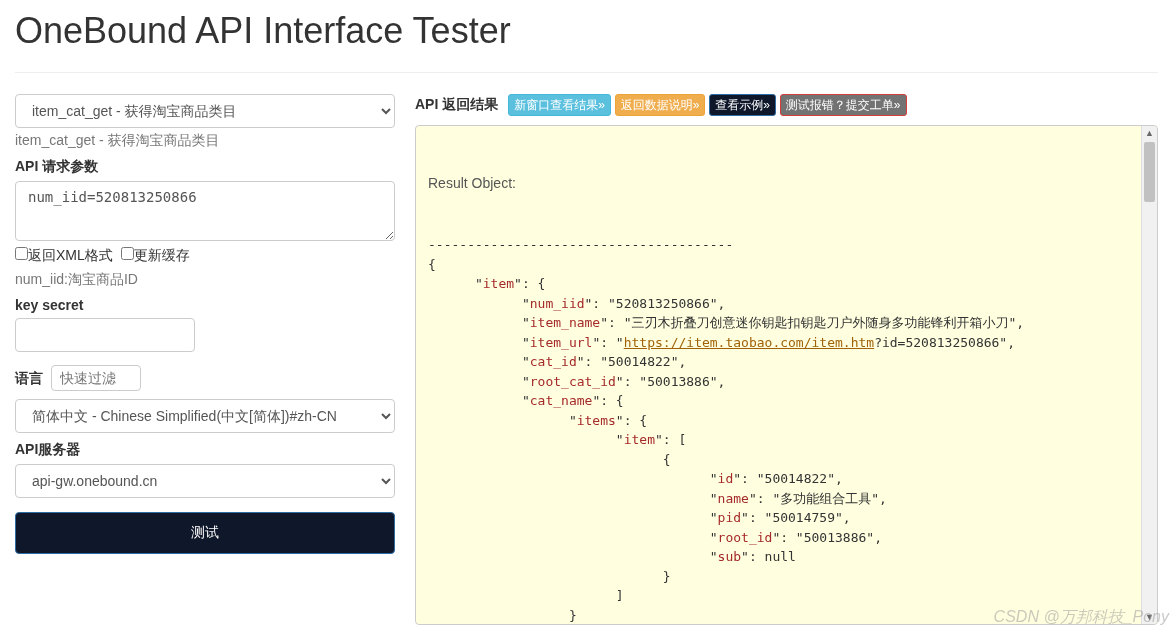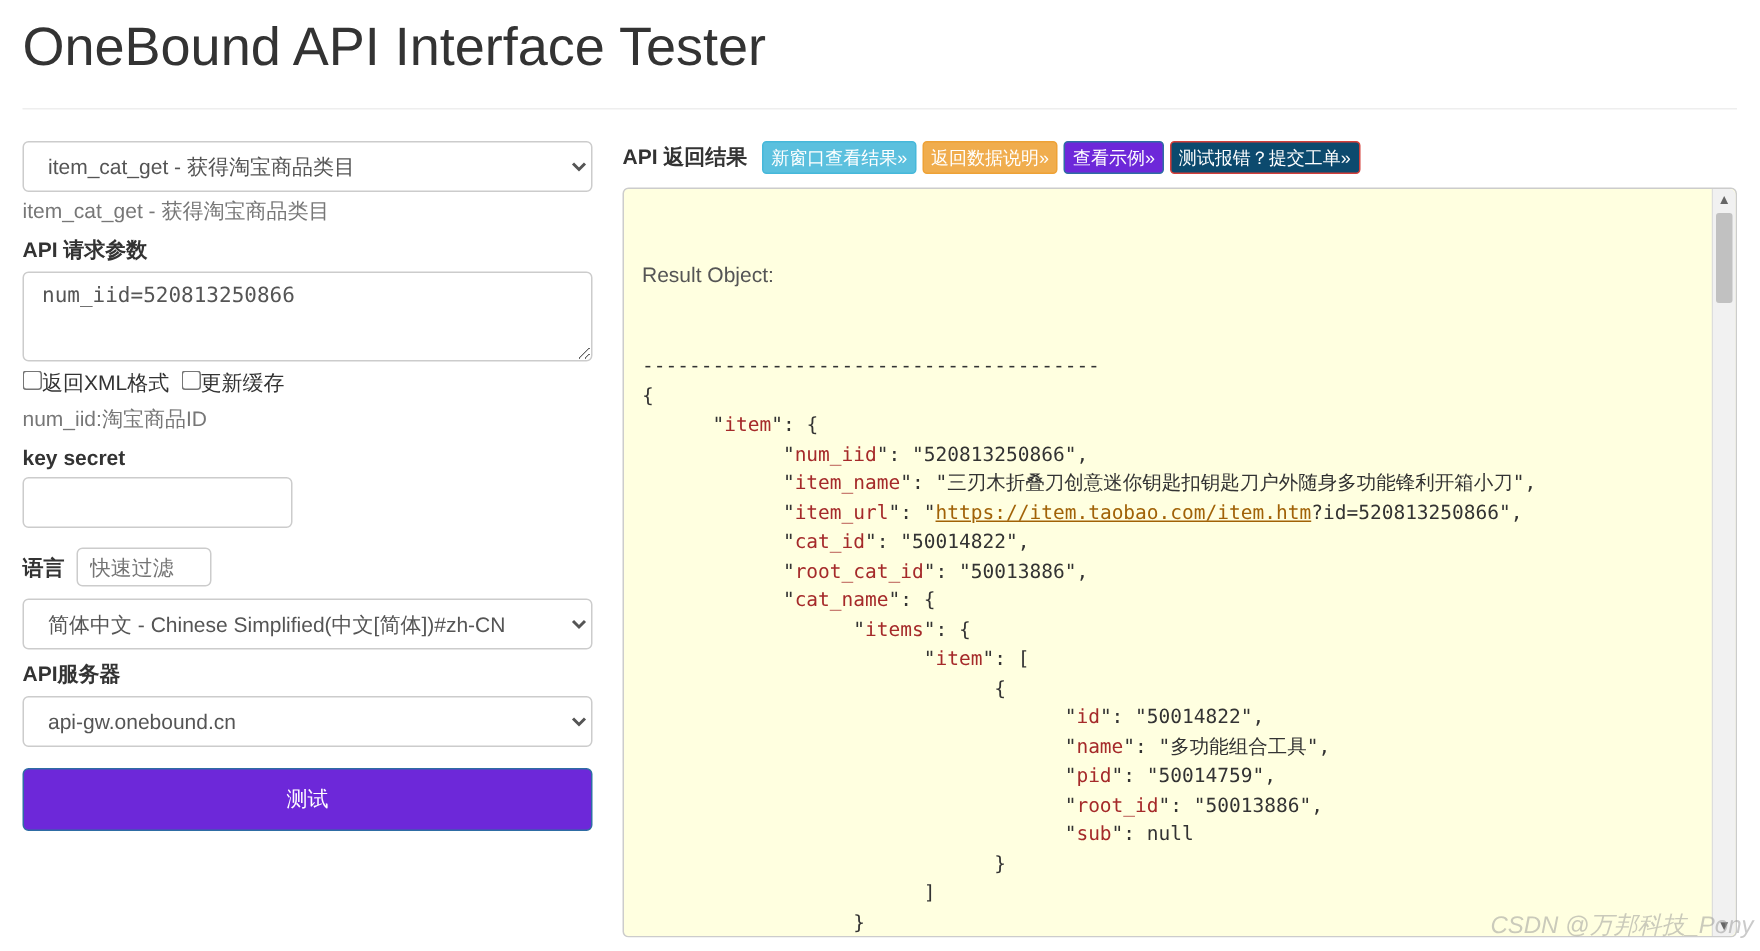--- a/index.html
+++ b/index.html
@@ -15,24 +15,24 @@
 select.form-control { height: 34px; }
 textarea.form-control { resize: vertical; min-height: 60px; }
 .help-text { color: #777; font-size: 14px; margin-top: 4px; }
 .checkbox-row { margin: 6px 0; }
 .checkbox-row label { font-weight: 400; margin-right: 4px; font-size: 14px; }
 .input-group { display: flex; }
 .input-group .form-control { border-top-right-radius: 0; border-bottom-right-radius: 0; }
 .btn { display: inline-block; padding: 6px 12px; font-size: 14px; line-height: 1.42857; text-align: center; border-radius: 4px; border: 1px solid transparent; cursor: pointer; color: #fff; white-space: nowrap; }
 .btn-success { background: #5cb85c; border-color: #4cae4c; }
 .btn-success.append { border-top-left-radius: 0; border-bottom-left-radius: 0; }
-.btn-primary { background: #6d28d9; border-color: #2e6da4; }
+.btn-primary { background: #0f172a; border-color: #2e6da4; }
 .btn-info { background: #5bc0de; border-color: #46b8da; }
 .btn-warning { background: #f0ad4e; border-color: #eea236; }
-.btn-danger { background: #0c4a6e; border-color: #d43f3a; text-align: right; }
+.btn-danger { background: #737373; border-color: #d43f3a; text-align: right; }
 .btn-xs { padding: 1px 5px; font-size: 12px; line-height: 1.5; border-radius: 3px; }
 .btn-block { width: 100%; padding: 10px 12px; }
 .result-header { margin-bottom: 6px; }
 .result-header .form-label { margin-right: 6px; }
 .result-box { border: 1px solid #ccc; border-radius: 4px; background: #ffffe0; position: relative; height: 500px; display: flex; }
 .result-content { flex: 1; overflow: auto; padding: 8px 12px; font-family: Menlo, Monaco, Consolas, monospace; font-size: 13px; line-height: 1.5; white-space: pre; color: #333; }
 .result-title { font-family: "Helvetica Neue", Helvetica, Arial, sans-serif; font-size: 14px; color: #555; margin-bottom: 2px; }
 .json-key { color: #a52a2a; }
 .json-link { color: #a16207; text-decoration: underline; }
 .scrollbar-track { width: 16px; background: #f1f1f1; border-left: 1px solid #ddd; position: relative; border-radius: 0 4px 4px 0; }

